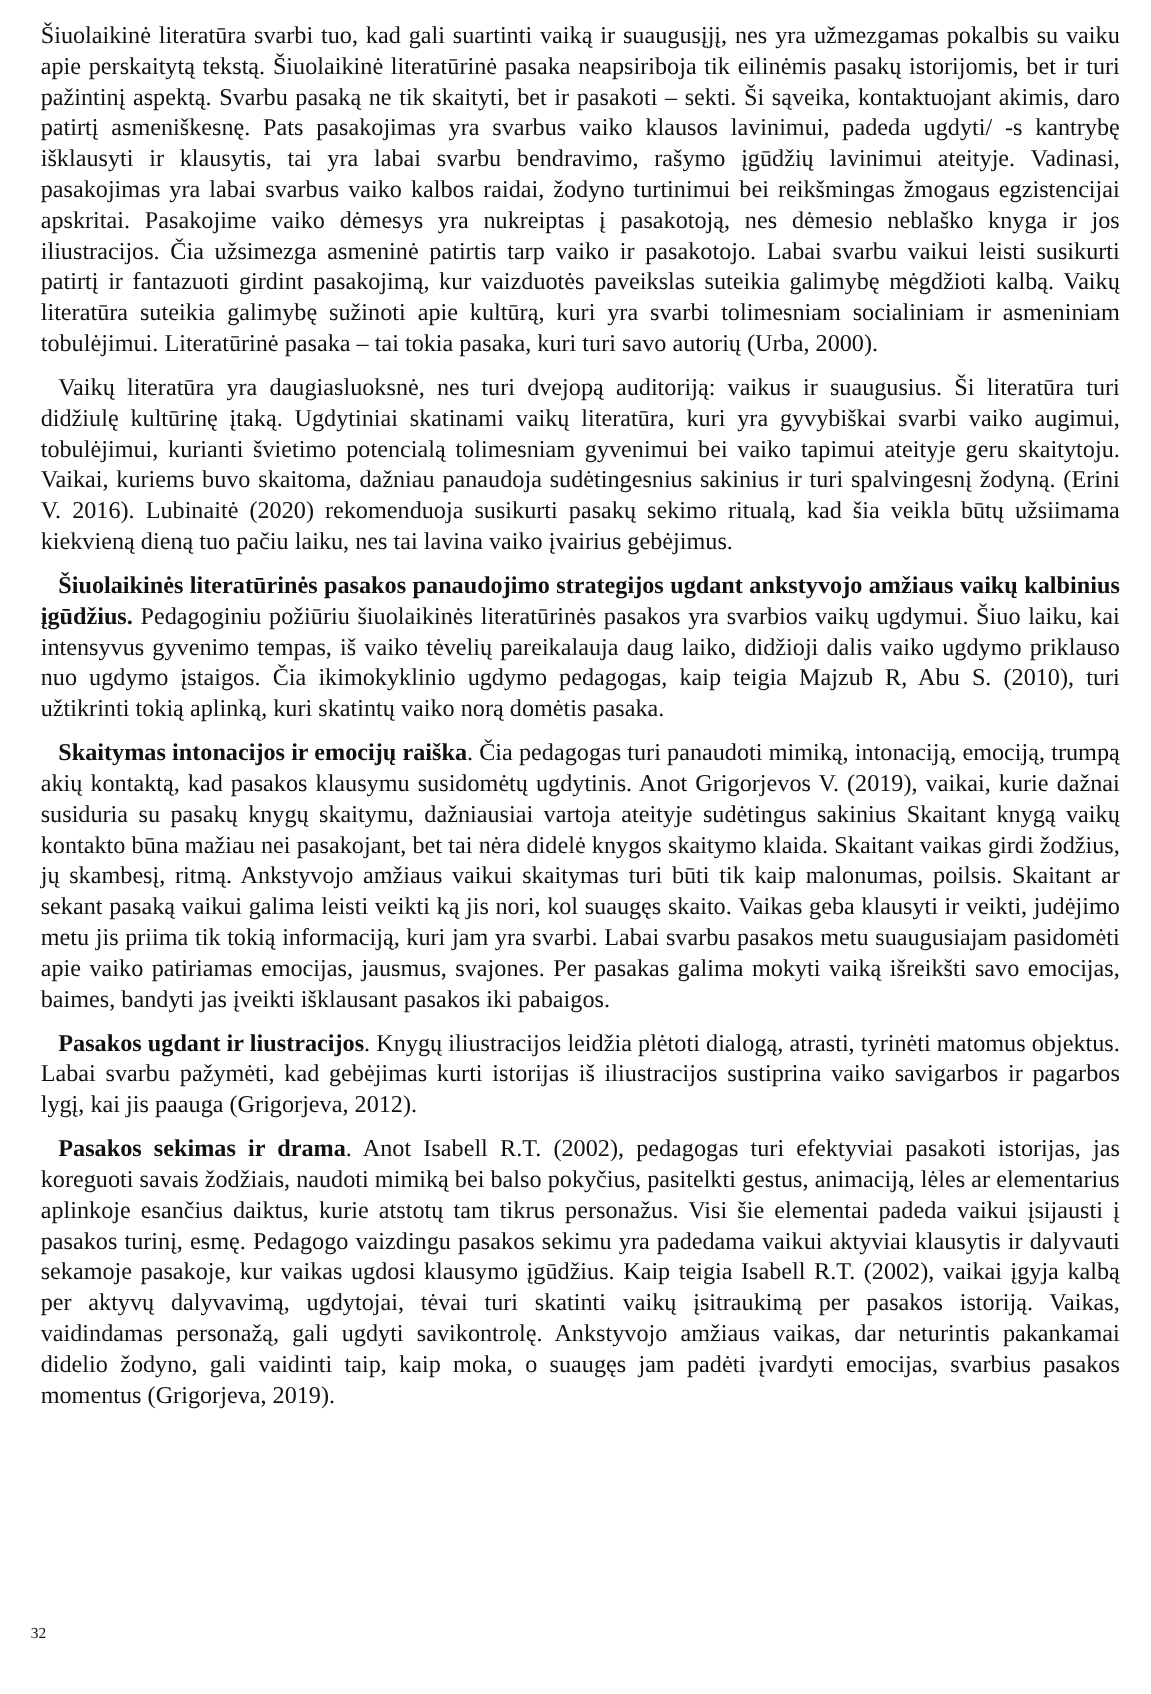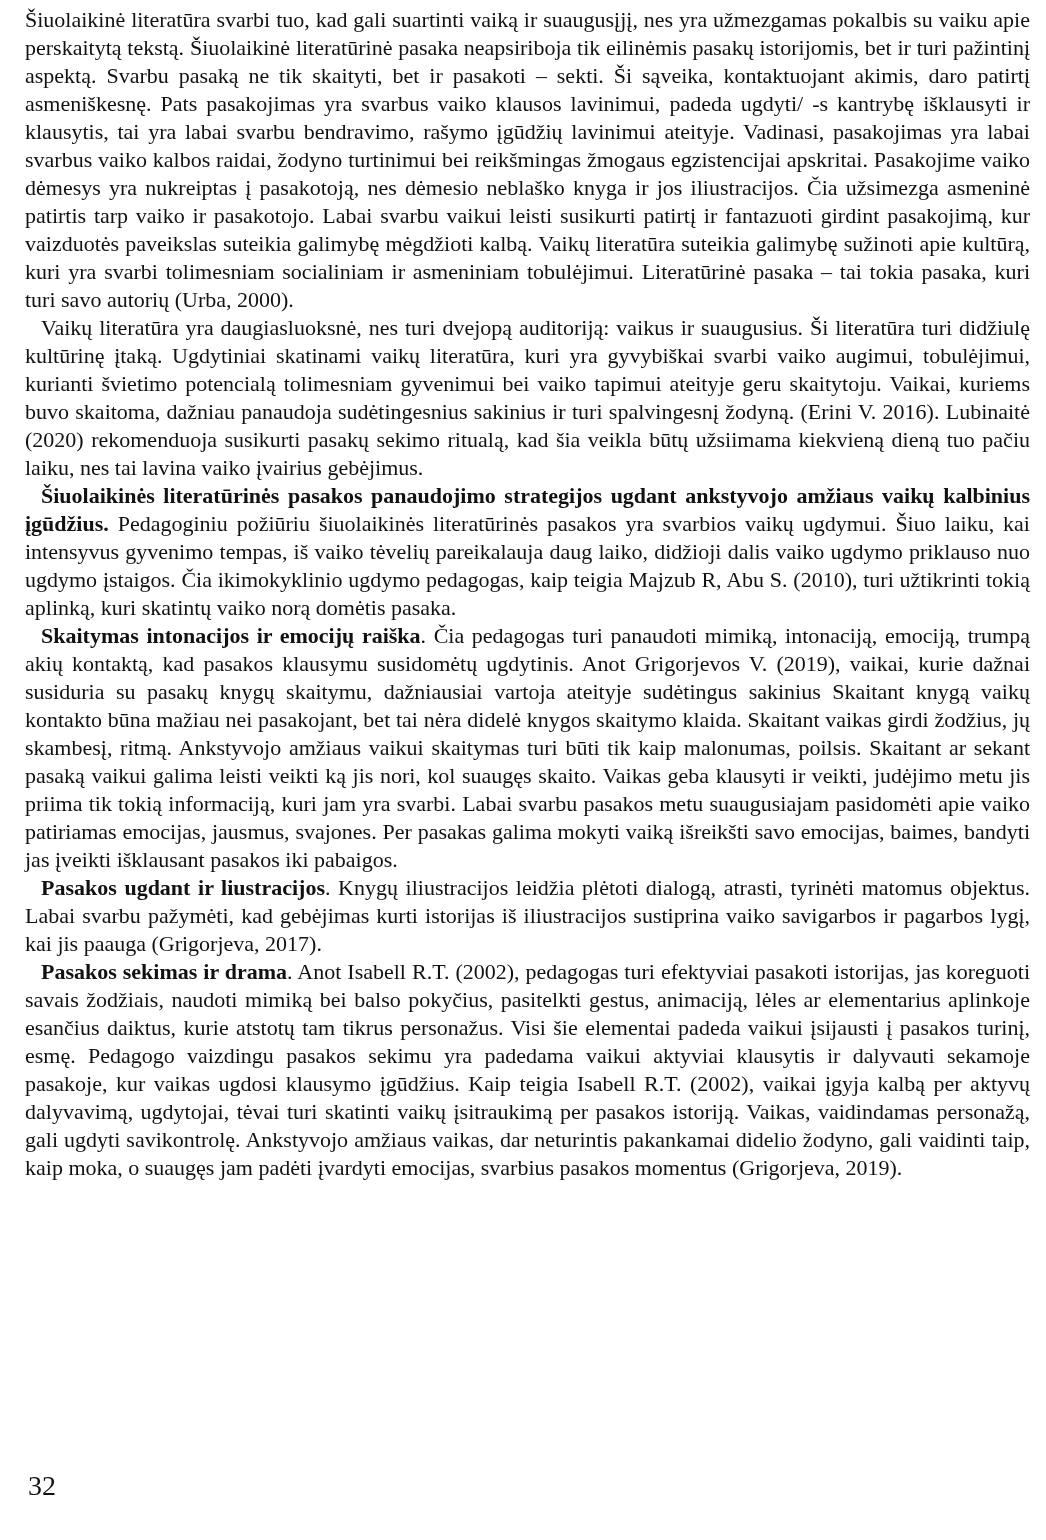--- a/index.html
+++ b/index.html
@@ -14,52 +14,52 @@
     background: #ffffff;
     box-sizing: border-box;
     padding: 6px 16px 0 25px;
     font-family: "Liberation Serif", "DejaVu Serif", serif;
     font-size: 22px;
     line-height: 28px;
     color: #111111;
     overflow: hidden;
   }
   .body-text p {
-    margin: 0;
+    margin: 12px;
     text-align: justify;
     text-justify: inter-word;
   }
   .body-text p.indent {
     text-indent: 16px;
   }
   .body-text b {
     font-weight: bold;
   }
   .page-number {
     position: absolute;
     left: 28px;
     top: 1472px;
-    font-size: 28px;
+    font-size: 14px;
     color: #111111;
   }
 </style>
 </head>
 <body>
 
 <div class="page">
   <main class="body-text">
 
     <p><span>Šiuolaikinė literatūra svarbi tuo, kad gali suartinti vaiką ir suaugusįjį, nes yra užmezgamas pokalbis su vaiku apie perskaitytą tekstą. Šiuolaikinė literatūrinė pasaka neapsiriboja tik eilinėmis pasakų istorijomis, bet ir turi pažintinį aspektą. Svarbu pasaką ne tik skaityti, bet ir pasakoti – sekti. Ši sąveika, kontaktuojant akimis, daro patirtį asmeniškesnę. Pats pasakojimas yra svarbus vaiko klausos lavinimui, padeda ugdyti/ -s kantrybę išklausyti ir klausytis, tai yra labai svarbu bendravimo, rašymo įgūdžių lavinimui ateityje. Vadinasi, pasakojimas yra labai svarbus vaiko kalbos raidai, žodyno turtinimui bei reikšmingas žmogaus egzistencijai apskritai. Pasakojime vaiko dėmesys yra nukreiptas į pasakotoją, nes dėmesio neblaško knyga ir jos iliustracijos. Čia užsimezga asmeninė patirtis tarp vaiko ir pasakotojo. Labai svarbu vaikui leisti susikurti patirtį ir fantazuoti girdint pasakojimą, kur vaizduotės paveikslas suteikia galimybę mėgdžioti kalbą. Vaikų literatūra suteikia galimybę sužinoti apie kultūrą, kuri yra svarbi tolimesniam socialiniam ir asmeniniam tobulėjimui. Literatūrinė pasaka – tai tokia pasaka, kuri turi savo autorių (Urba, 2000).</span></p>
 
     <p class="indent"><span>Vaikų literatūra yra daugiasluoksnė, nes turi dvejopą auditoriją: vaikus ir suaugusius. Ši literatūra turi didžiulę kultūrinę įtaką. Ugdytiniai skatinami vaikų literatūra, kuri yra gyvybiškai svarbi vaiko augimui, tobulėjimui, kurianti švietimo potencialą tolimesniam gyvenimui bei vaiko tapimui ateityje geru skaitytoju. Vaikai, kuriems buvo skaitoma, dažniau panaudoja sudėtingesnius sakinius ir turi spalvingesnį žodyną. (Erini V. 2016). Lubinaitė (2020) rekomenduoja susikurti pasakų sekimo ritualą, kad šia veikla būtų užsiimama kiekvieną dieną tuo pačiu laiku, nes tai lavina vaiko įvairius gebėjimus.</span></p>
 
     <p class="indent"><b>Šiuolaikinės literatūrinės pasakos panaudojimo strategijos ugdant ankstyvojo amžiaus vaikų kalbinius įgūdžius.</b><span> Pedagoginiu požiūriu šiuolaikinės literatūrinės pasakos yra svarbios vaikų ugdymui. Šiuo laiku, kai intensyvus gyvenimo tempas, iš vaiko tėvelių pareikalauja daug laiko, didžioji dalis vaiko ugdymo priklauso nuo ugdymo įstaigos. Čia ikimokyklinio ugdymo pedagogas, kaip teigia Majzub R, Abu S. (2010), turi užtikrinti tokią aplinką, kuri skatintų vaiko norą domėtis pasaka.</span></p>
 
     <p class="indent"><b>Skaitymas intonacijos ir emocijų raiška</b><span>. Čia pedagogas turi panaudoti mimiką, intonaciją, emociją, trumpą akių kontaktą, kad pasakos klausymu susidomėtų ugdytinis. Anot Grigorjevos V. (2019), vaikai, kurie dažnai susiduria su pasakų knygų skaitymu, dažniausiai vartoja ateityje sudėtingus sakinius Skaitant knygą vaikų kontakto būna mažiau nei pasakojant, bet tai nėra didelė knygos skaitymo klaida. Skaitant vaikas girdi žodžius, jų skambesį, ritmą. Ankstyvojo amžiaus vaikui skaitymas turi būti tik kaip malonumas, poilsis. Skaitant ar sekant pasaką vaikui galima leisti veikti ką jis nori, kol suaugęs skaito. Vaikas geba klausyti ir veikti, judėjimo metu jis priima tik tokią informaciją, kuri jam yra svarbi. Labai svarbu pasakos metu suaugusiajam pasidomėti apie vaiko patiriamas emocijas, jausmus, svajones. Per pasakas galima mokyti vaiką išreikšti savo emocijas, baimes, bandyti jas įveikti išklausant pasakos iki pabaigos.</span></p>
 
-    <p class="indent"><b>Pasakos ugdant ir liustracijos</b><span>. Knygų iliustracijos leidžia plėtoti dialogą, atrasti, tyrinėti matomus objektus. Labai svarbu pažymėti, kad gebėjimas kurti istorijas iš iliustracijos sustiprina vaiko savigarbos ir pagarbos lygį, kai jis paauga (Grigorjeva, 2017).</span></p>
+    <p class="indent"><b>Pasakos ugdant ir liustracijos</b><span>. Knygų iliustracijos leidžia plėtoti dialogą, atrasti, tyrinėti matomus objektus. Labai svarbu pažymėti, kad gebėjimas kurti istorijas iš iliustracijos sustiprina vaiko savigarbos ir pagarbos lygį, kai jis paauga (Grigorjeva, 2012).</span></p>
 
     <p class="indent"><b>Pasakos sekimas ir drama</b><span>. Anot Isabell R.T. (2002), pedagogas turi efektyviai pasakoti istorijas, jas koreguoti savais žodžiais, naudoti mimiką bei balso pokyčius, pasitelkti gestus, animaciją, lėles ar elementarius aplinkoje esančius daiktus, kurie atstotų tam tikrus personažus. Visi šie elementai padeda vaikui įsijausti į pasakos turinį, esmę. Pedagogo vaizdingu pasakos sekimu yra padedama vaikui aktyviai klausytis ir dalyvauti sekamoje pasakoje, kur vaikas ugdosi klausymo įgūdžius. Kaip teigia Isabell R.T. (2002), vaikai įgyja kalbą per aktyvų dalyvavimą, ugdytojai, tėvai turi skatinti vaikų įsitraukimą per pasakos istoriją. Vaikas, vaidindamas personažą, gali ugdyti savikontrolę. Ankstyvojo amžiaus vaikas, dar neturintis pakankamai didelio žodyno, gali vaidinti taip, kaip moka, o suaugęs jam padėti įvardyti emocijas, svarbius pasakos momentus (Grigorjeva, 2019).</span></p>
 
   </main>
 
   <div class="page-number">32</div>
 </div>
 
 </body></html>

